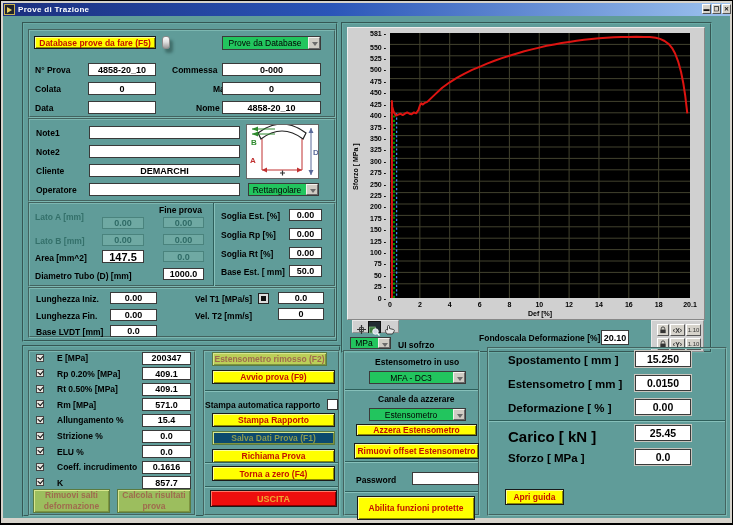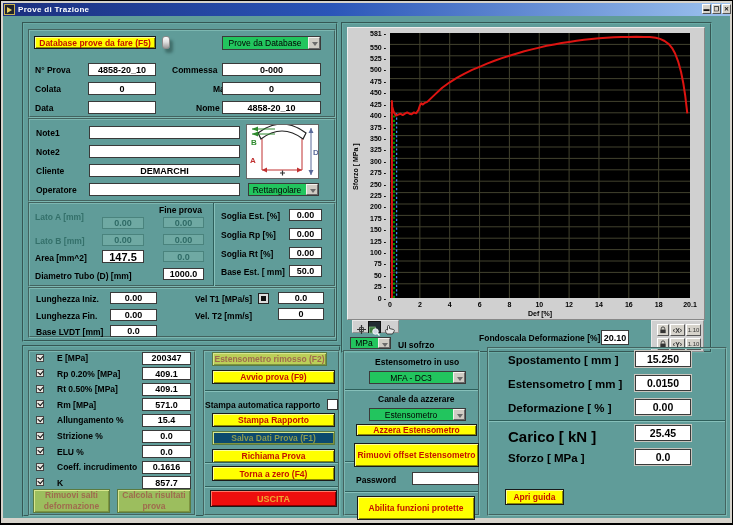--- a/index.html
+++ b/index.html
@@ -311,21 +311,21 @@
 <div class="dd" style="left:369px;top:371px;width:97px;height:13px;">
     <div class="txt">MFA - DC3</div>
     <div class="btn"></div>
   </div>
 <div class="lbl" style="left:378px;top:394px;">Canale da azzerare</div>
 <div class="dd" style="left:369px;top:408px;width:97px;height:13px;">
     <div class="txt">Estensometro</div>
     <div class="btn"></div>
   </div>
 <div class="ybtn" style="left:356px;top:424px;width:121px;height:12px;">Azzera Estensometro</div>
-<div class="ybtn" style="left:354px;top:443px;width:125px;height:24px;">Rimuovi offset Estensometro</div>
+<div class="ybtn" style="left:354px;top:443px;width:125px;height:16px;">Rimuovi offset Estensometro</div>
 <div class="lbl" style="left:356px;top:475px;">Password</div>
 <div class="inp" style="left:412px;top:472px;width:67px;height:13px;"></div>
 <div class="ybtn" style="left:357px;top:496px;width:118px;height:24px;">Abilita funzioni protette</div>
 
 <div class="lbl" style="left:508px;top:354px;font-size:11.5px;">Spostamento  [ mm ]</div>
 <div class="inp" style="left:635px;top:351px;width:56px;height:16px;font-size:10.5px;box-shadow:0 0 0 1px #C9C6BE;">15.250</div>
 <div class="lbl" style="left:508px;top:378px;font-size:11.5px;">Estensometro [ mm ]</div>
 <div class="inp" style="left:635px;top:375px;width:56px;height:16px;font-size:10.5px;box-shadow:0 0 0 1px #C9C6BE;">0.0150</div>
 <div class="lbl" style="left:508px;top:402px;font-size:11.5px;">Deformazione  [ % ]</div>
 <div class="inp" style="left:635px;top:399px;width:56px;height:16px;font-size:10.5px;box-shadow:0 0 0 1px #C9C6BE;">0.00</div>

